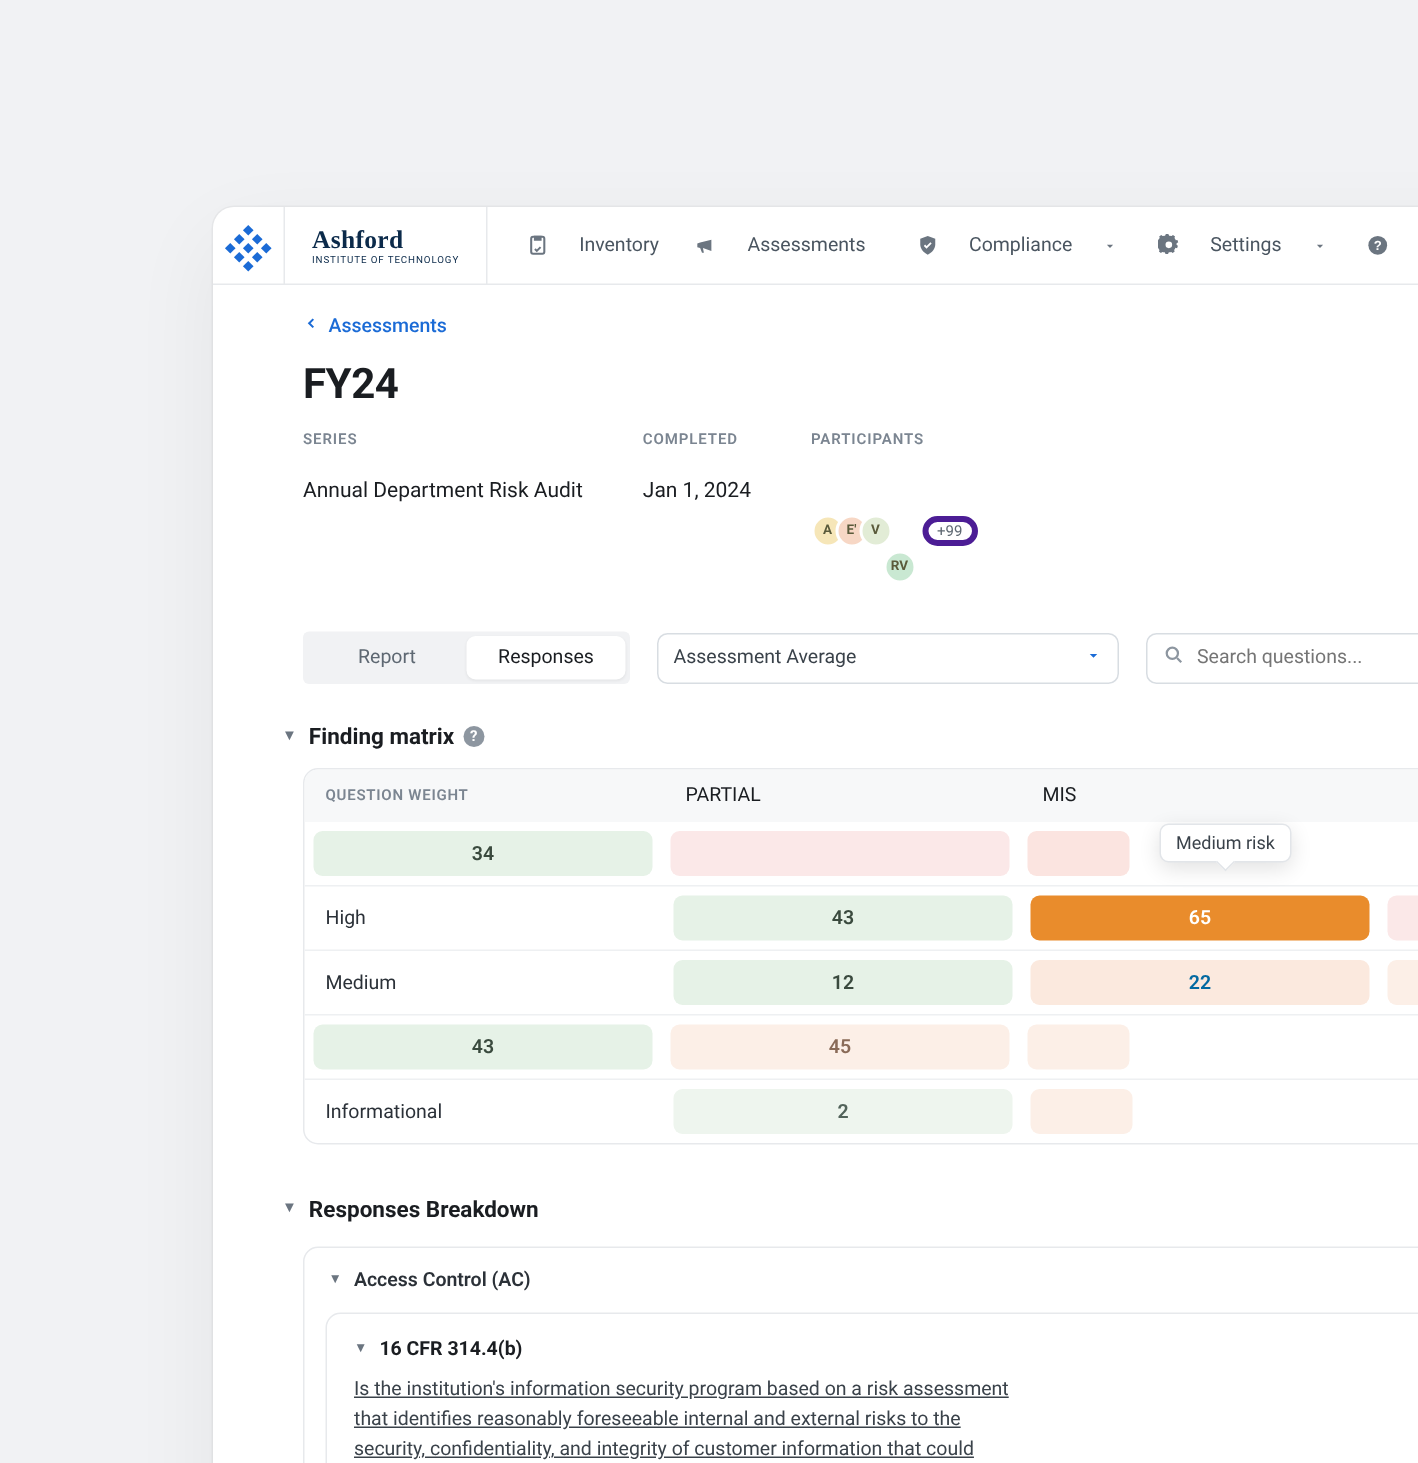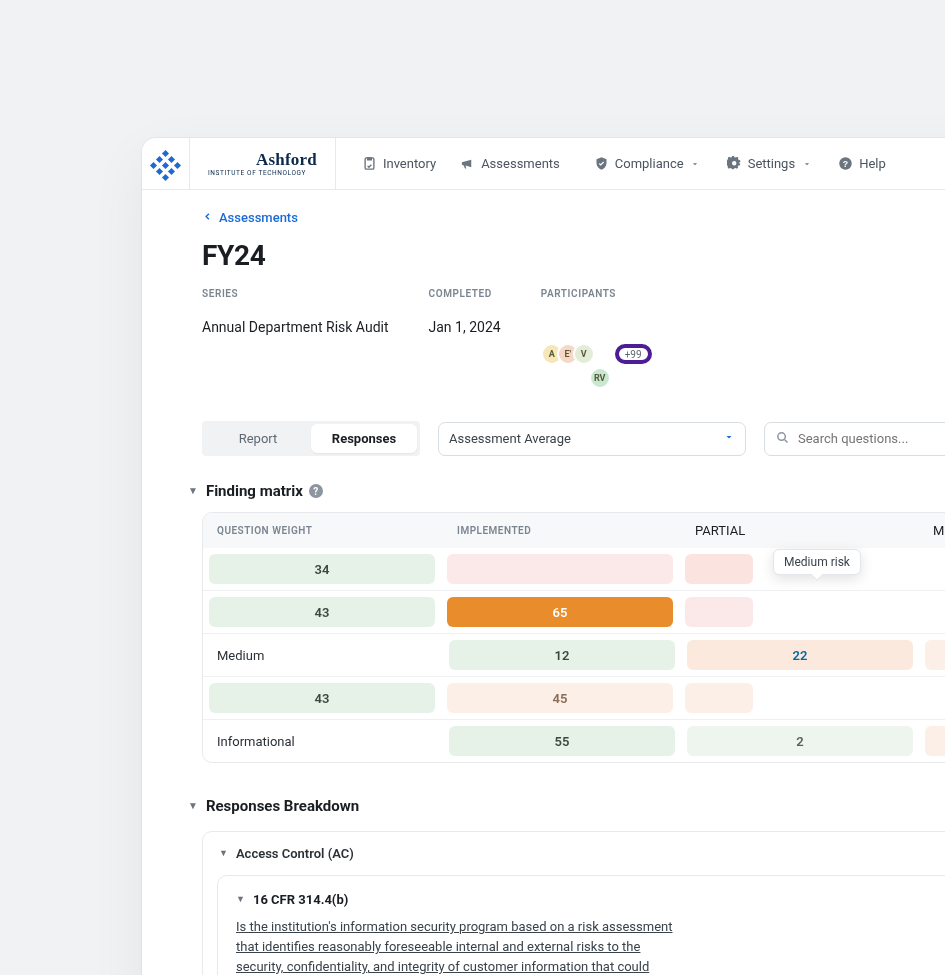--- a/index.html
+++ b/index.html
@@ -38,25 +38,25 @@
   .brand-logo { width:24px; height:24px; position:relative; }
   .brand-logo span {
     position:absolute; width:5px; height:5px; background:#1b6bd6; transform:rotate(45deg);
   }
   .wordmark-cell {
     display:flex; flex-direction:column; justify-content:center;
     padding: 0 18px;
     border-right: 1px solid #e7e9ec;
     height:52px;
   }
-  .wordmark-name { font-family: Georgia, "Times New Roman", serif; font-weight:600; font-size:17px; color:#0b2a4a; letter-spacing:0.2px;margin-left:48px; }
+  .wordmark-name { font-family: Georgia, "Times New Roman", serif; font-weight:600; font-size:17px; color:#0b2a4a; letter-spacing:0.2px; }
   .wordmark-sub { font-size:6.5px; letter-spacing:0.6px; color:#0b2a4a; text-transform:uppercase; margin-top:-1px;}
   .nav-items { display:flex; align-items:center; gap:4px; padding-left:16px; }
   .nav-item {
-    display:flex; align-items:center; gap:6px;
+    display:flex; align-items:center; gap:20px;
     padding: 6px 10px; border-radius:6px;
     color:#4a5560; font-size:13px; cursor:pointer;
   }
   .nav-item .ni-icon { width:15px; height:15px; display:inline-flex; align-items:center; justify-content:center; color:#6b7580;}
   .nav-caret { margin-left:-2px; color:#8a939e; }
   .nav-gap { width:6px; }
 
   
   .content { padding: 20px 0 40px 60px; }
   .breadcrumb { display:flex; align-items:center; gap:6px; color:#1b6bd6; font-size:13px; font-weight:500; cursor:pointer; margin-bottom:14px;}
@@ -87,21 +87,21 @@
   .controls-row { display:flex; align-items:center; gap:18px; margin-top:32px; }
   .seg {
     display:flex; background:#f1f2f4; border-radius:4px; padding:3px;
     width:218px;
   }
   .seg button {
     flex:1; border:none; background:transparent; padding:7px 0;
     font-size:13px; color:#5e6872; border-radius:6px; cursor:pointer;
     font-family:inherit;
   }
-  .seg button.active { background:#fff; color:#1a1d21; font-weight:700; box-shadow:0 1px 2px rgba(0,0,0,0.06);}
+  .seg button.active { background:#fff; color:#1a1d21; font-weight:400; box-shadow:0 1px 2px rgba(0,0,0,0.06);}
   .select-avg {
     width:308px; height:34px;
     border:1px solid #d8dde2; border-radius:7px;
     display:flex; align-items:center; justify-content:space-between;
     padding:0 10px; font-size:13px; color:#3a424a; cursor:pointer;
   }
   .select-avg .caret-blue { color:#1b6bd6; }
   .search-box {
     flex:1; height:34px;
     border:1px solid #d8dde2; border-radius:7px;
@@ -326,37 +326,37 @@
       <div class="section-hdr">
         <span class="toggle-tri tri">▼</span>
         <span>Finding matrix</span>
         <span class="help-dot">?</span>
       </div>
     </div>
 
     <div class="matrix" style="position:relative">
       <div class="mrow mhead">
         <div class="mcell col-weight">QUESTION WEIGHT</div>
-        <div class="mcell col-val">IMPLEMENTED</div>
         <div class="mcell col-partial">PARTIAL</div>
         <div class="mcell col-missing">MIS</div>
       </div>
       <div id="matrix-body">
           <div class="mrow">
             <div class="mcell col-val">
               <div class="chip c-green">34</div>
             </div>
             <div class="mcell col-partial">
               <div class="chip c-blank-red"></div>
             </div>
             <div class="mcell col-missing">
               <div class="chip narrow c-blank-crit"></div>
             </div>
           </div>
           <div class="mrow">
+            <div class="mcell col-weight">High</div>
             <div class="mcell col-val">
               <div class="chip c-green">43</div>
             </div>
             <div class="mcell col-partial">
               <div class="chip c-orange-strong">65</div>
             </div>
             <div class="mcell col-missing">
               <div class="chip narrow c-blank-red"></div>
             </div>
           </div>
@@ -378,23 +378,20 @@
             </div>
             <div class="mcell col-partial">
               <div class="chip c-peach-light">45</div>
             </div>
             <div class="mcell col-missing">
               <div class="chip narrow c-blank-peach"></div>
             </div>
           </div>
           <div class="mrow">
             <div class="mcell col-weight">Informational</div>
-            <div class="mcell col-val">
-              <div class="chip c-green">55</div>
-            </div>
             <div class="mcell col-partial">
               <div class="chip c-green-light">2</div>
             </div>
             <div class="mcell col-missing">
               <div class="chip narrow c-blank-peach"></div>
             </div>
           </div>
         </div>
 
       <div class="tooltip" style="top:36px; left:570px;">Medium risk</div>

